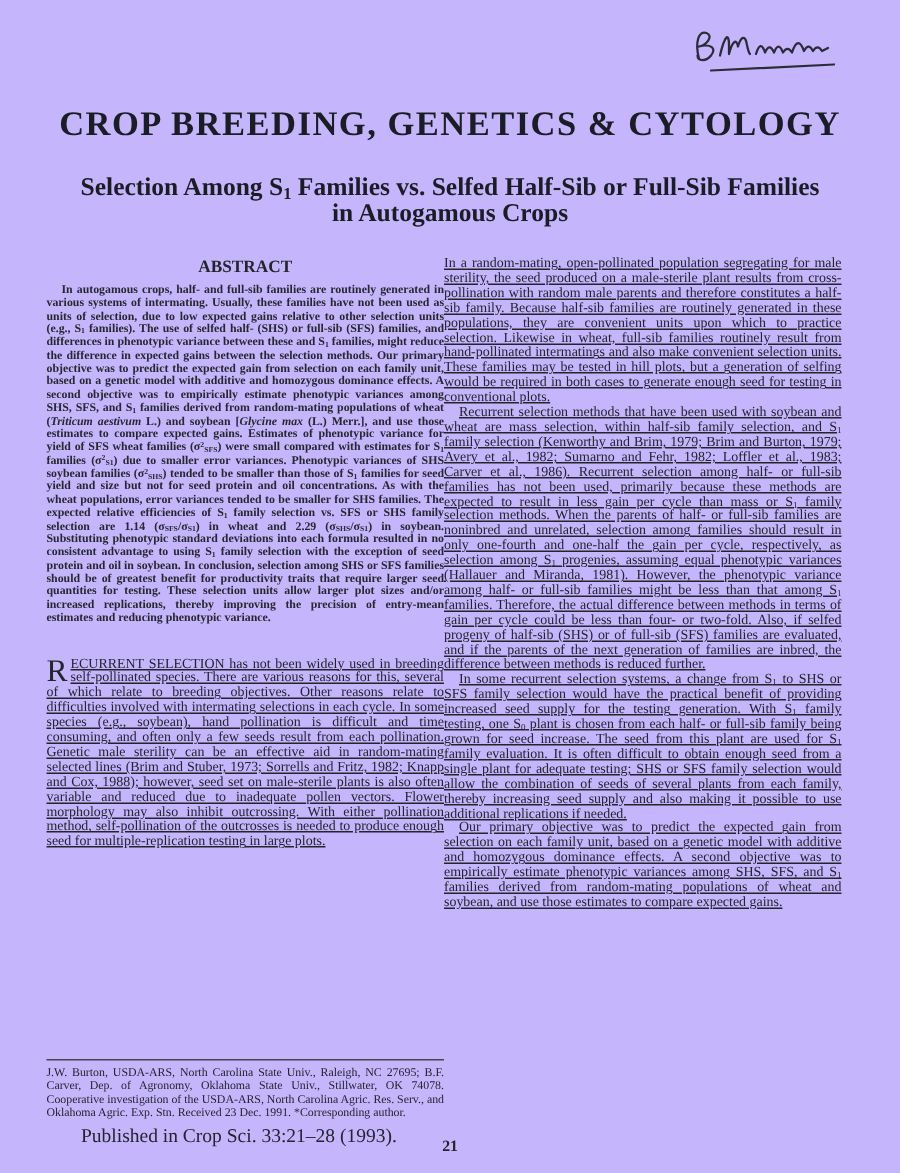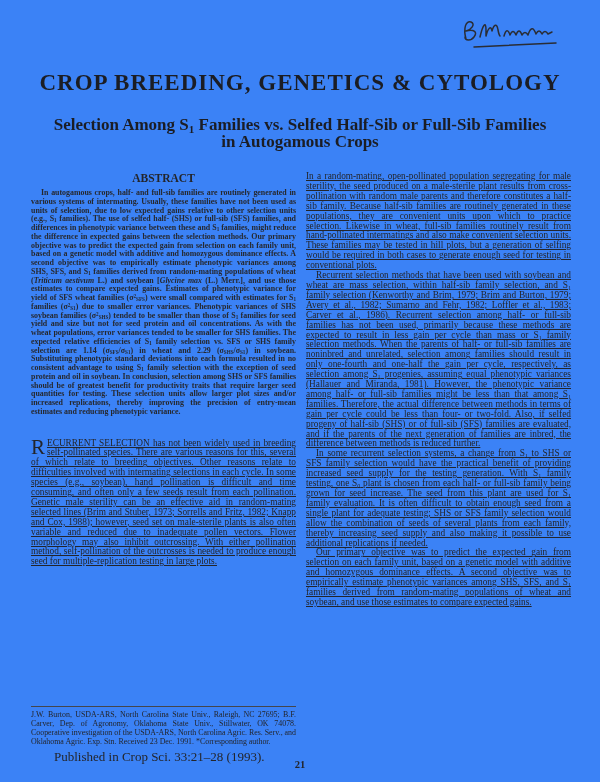--- a/index.html
+++ b/index.html
@@ -5,40 +5,40 @@
   html,body{margin:0;padding:0;}
   body{
     width:600px;height:782px;
     background:#e9e7e2;
     font-family:"Liberation Serif", serif;
     -webkit-font-smoothing:antialiased;
   }
   .page{
     position:relative;
     width:600px;height:782px;
-    background:#3b82f6;
+    background:#c4b5fd;
     color:#23252b;
     overflow:hidden;
   }
   .signature{
     position:absolute;top:6px;right:18px;width:130px;height:48px;
   }
   .header{position:absolute;top:70px;left:0;width:600px;text-align:center;}
   .section-title{
     font-size:23px;font-weight:bold;letter-spacing:1px;color:#1b1d24;
     margin:0 0 20px 0;
   }
   .article-title{
     font-size:17px;font-weight:bold;line-height:17px;color:#1b1d24;
     margin:0 auto 8px auto;width:500px;
   }
   .authors{font-size:10.5px;margin:0;color:#23252b;}
   .columns{
     position:absolute;top:172px;left:31px;width:540px;height:590px;
-    display:flex;gap:10px;
+    display:flex;gap:0;
   }
   .col{width:265px;display:flex;flex-direction:column;}
   .abstract-heading{
     text-align:center;font-weight:bold;font-size:11.5px;margin:0 0 5px 0;
   }
   .abstract-text{
     font-size:7.9px;line-height:8.75px;font-weight:bold;
     text-align:justify;margin:0;text-indent:10px;color:#26282e;
   }
   .bodytext{

